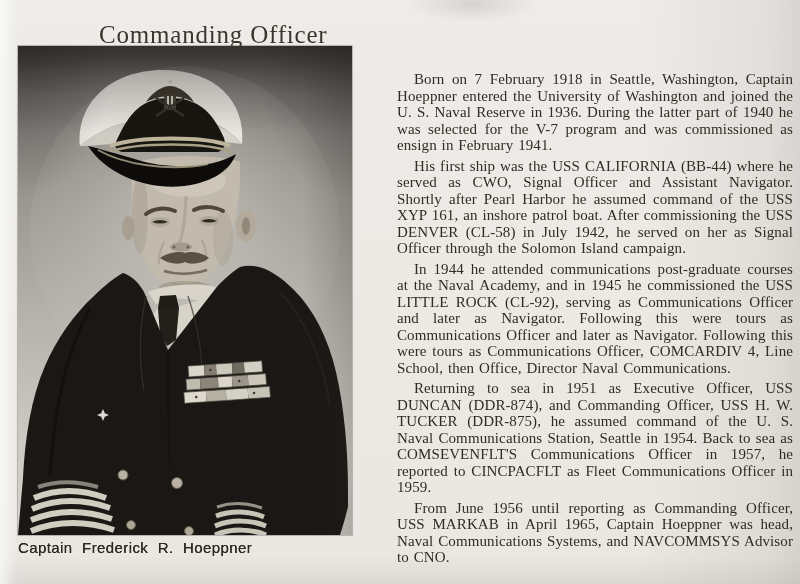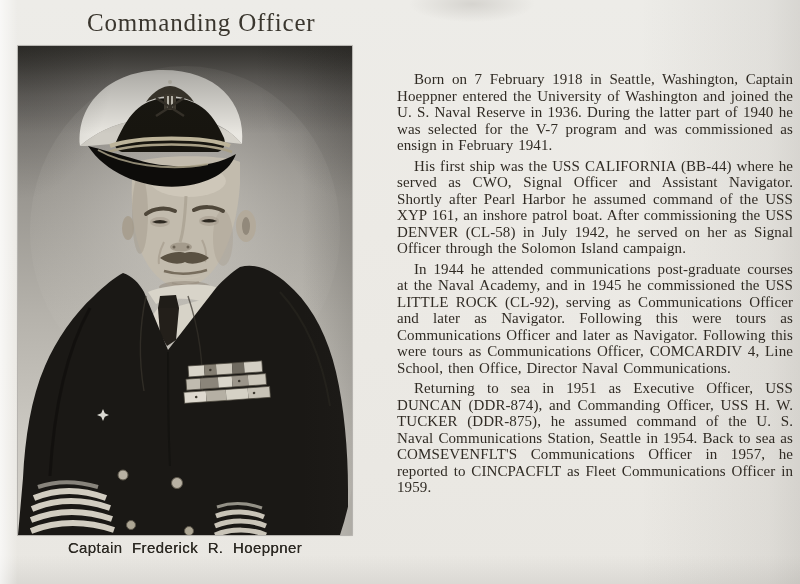--- a/index.html
+++ b/index.html
@@ -11,33 +11,32 @@
   .page{
     position:absolute;inset:0;
     background:
       radial-gradient(90px 26px at 472px 4px, rgba(130,125,118,.22), transparent 70%),
       linear-gradient(90deg, rgba(255,255,255,.65) 0%, rgba(255,255,255,0) 2.2%),
       linear-gradient(90deg, rgba(118,114,108,0) 80%, rgba(118,114,108,.10) 96%, rgba(118,114,108,.18) 100%),
       linear-gradient(180deg, rgba(118,114,108,0) 95%, rgba(118,114,108,.12) 100%),
       linear-gradient(180deg, #edecE8 0%, #eceae5 40%, #e9e7e2 100%);
   }
   .title{
-    position:absolute;left:86px;top:8px;margin:1px;
+    position:absolute;left:86px;top:8px;margin:13px;
     font-size:25px;font-weight:normal;color:#3a362e;
     letter-spacing:.8px;
   }
   .photo-frame{
     position:absolute;left:18px;top:46px;width:334px;height:489px;margin:0;
     outline:1px solid rgba(70,68,62,.25);
     box-shadow:0 0 2px rgba(60,58,52,.25);
   }
   .photo-frame svg{display:block;width:334px;height:489px;}
   .caption{
     position:absolute;left:18px;top:539px;width:334px;
-    text-align:center;
     font-family:"Liberation Sans", sans-serif;
     font-size:15px;color:#2c2923;
     letter-spacing:.4px;word-spacing:5px;
     text-shadow:0 0 .4px #2c2923;
   }
   .bio{position:absolute;left:385px;top:71px;width:408px;}
   .bio p{
     margin:0 0 4px 12px;
     font-size:15px;line-height:16.5px;
     text-align:justify;text-indent:17px;
@@ -210,15 +209,16 @@
     </svg>
   </figure>
 
   <div class="caption">Captain Frederick R. Hoeppner</div>
 
   <section class="bio">
     <p>Born on 7 February 1918 in Seattle, Washington, Captain Hoeppner entered the University of Washington and joined the U. S. Naval Reserve in 1936.  During the latter part of 1940 he was selected for the V-7 program and was commissioned as ensign in February 1941.</p>
     <p>His first ship was the USS CALIFORNIA (BB-44) where he served as CWO, Signal Officer and Assistant Navigator.  Shortly after Pearl Harbor he assumed command of the USS XYP 161, an inshore patrol boat.  After commissioning the USS DENVER (CL-58) in July 1942, he served on her as Signal Officer through the Solomon Island campaign.</p>
     <p>In 1944 he attended communications post-graduate courses at the Naval Academy, and in 1945 he commissioned the USS LITTLE ROCK (CL-92), serving as Communications Officer and later as Navigator.  Following this were tours as Communications Officer and later as Navigator.  Following this were tours as Communications Officer, COMCARDIV 4, Line School, then Office, Director Naval Communications.</p>
     <p>Returning to sea in 1951 as Executive Officer, USS DUNCAN (DDR-874), and Commanding Officer, USS H. W. TUCKER (DDR-875), he assumed command of the U. S. Naval Communications Station, Seattle in 1954.  Back to sea as COMSEVENFLT'S Communications Officer in 1957, he reported to CINCPACFLT as Fleet Communications Officer in 1959.</p>
+    <p>From June 1956 until reporting as Commanding Officer, USS MARKAB in April 1965, Captain Hoeppner was head, Naval Communications Systems, and NAVCOMMSYS Advisor to CNO.</p>
   </section>
 
 </div>
 
 </body></html>

